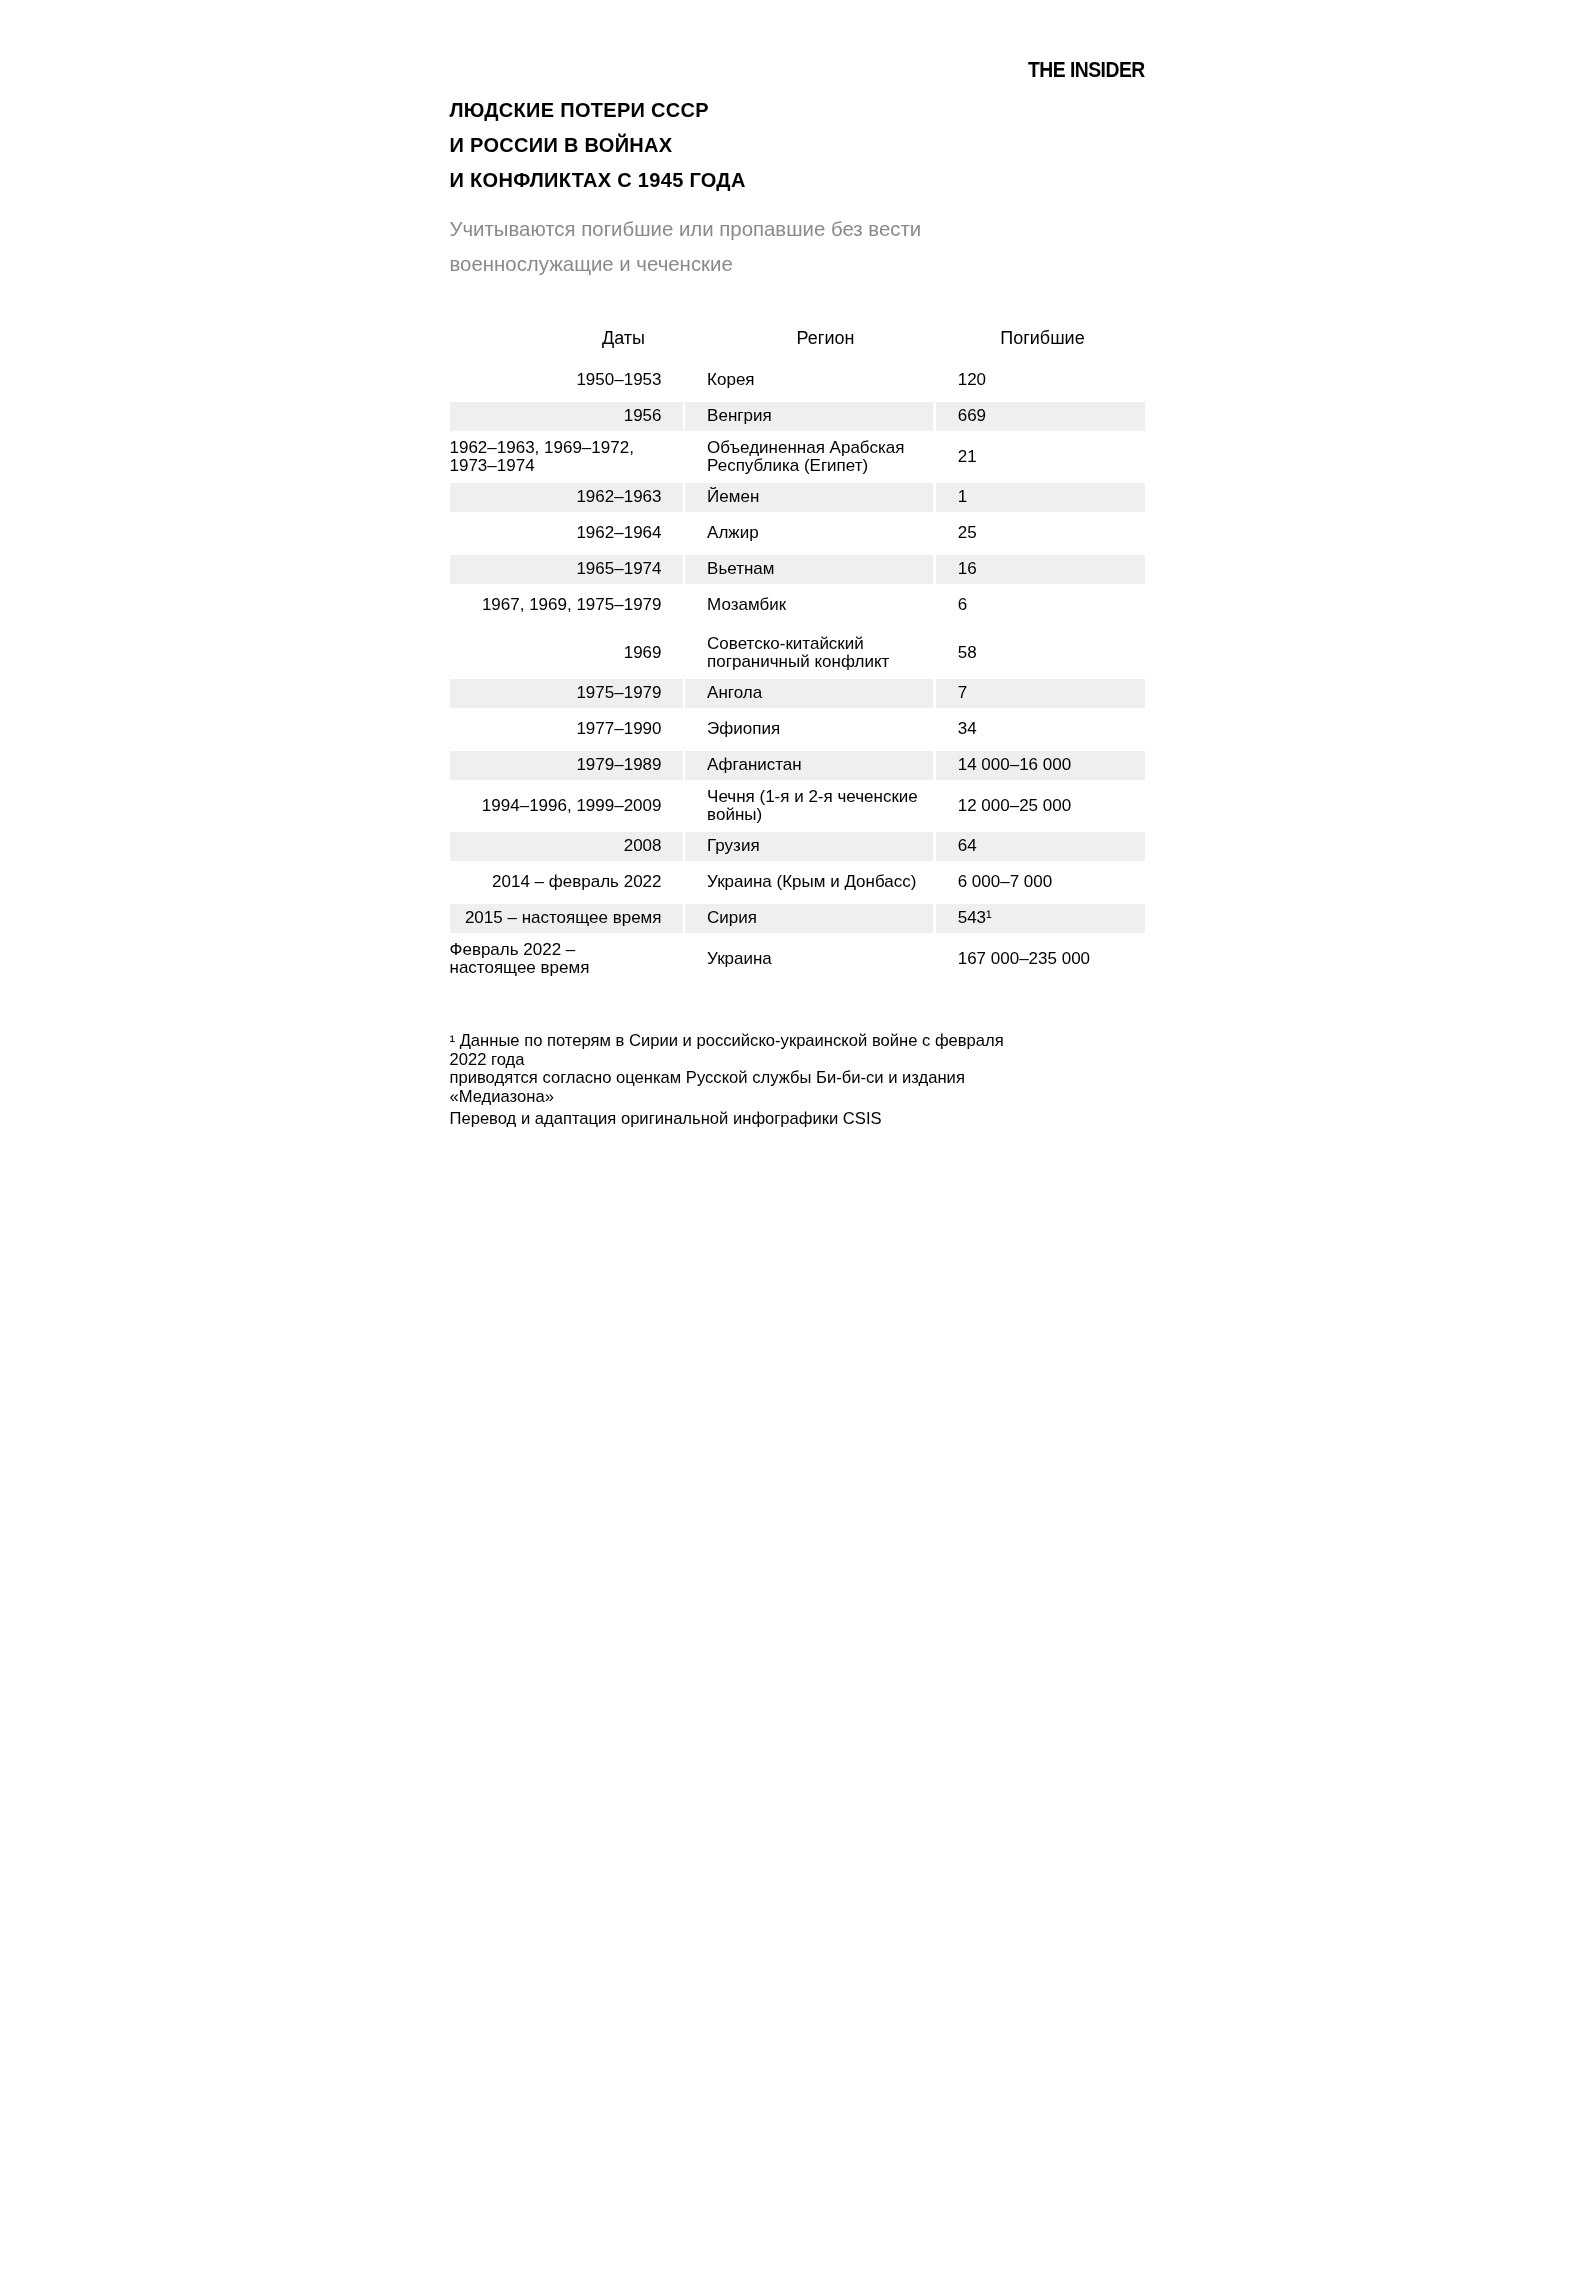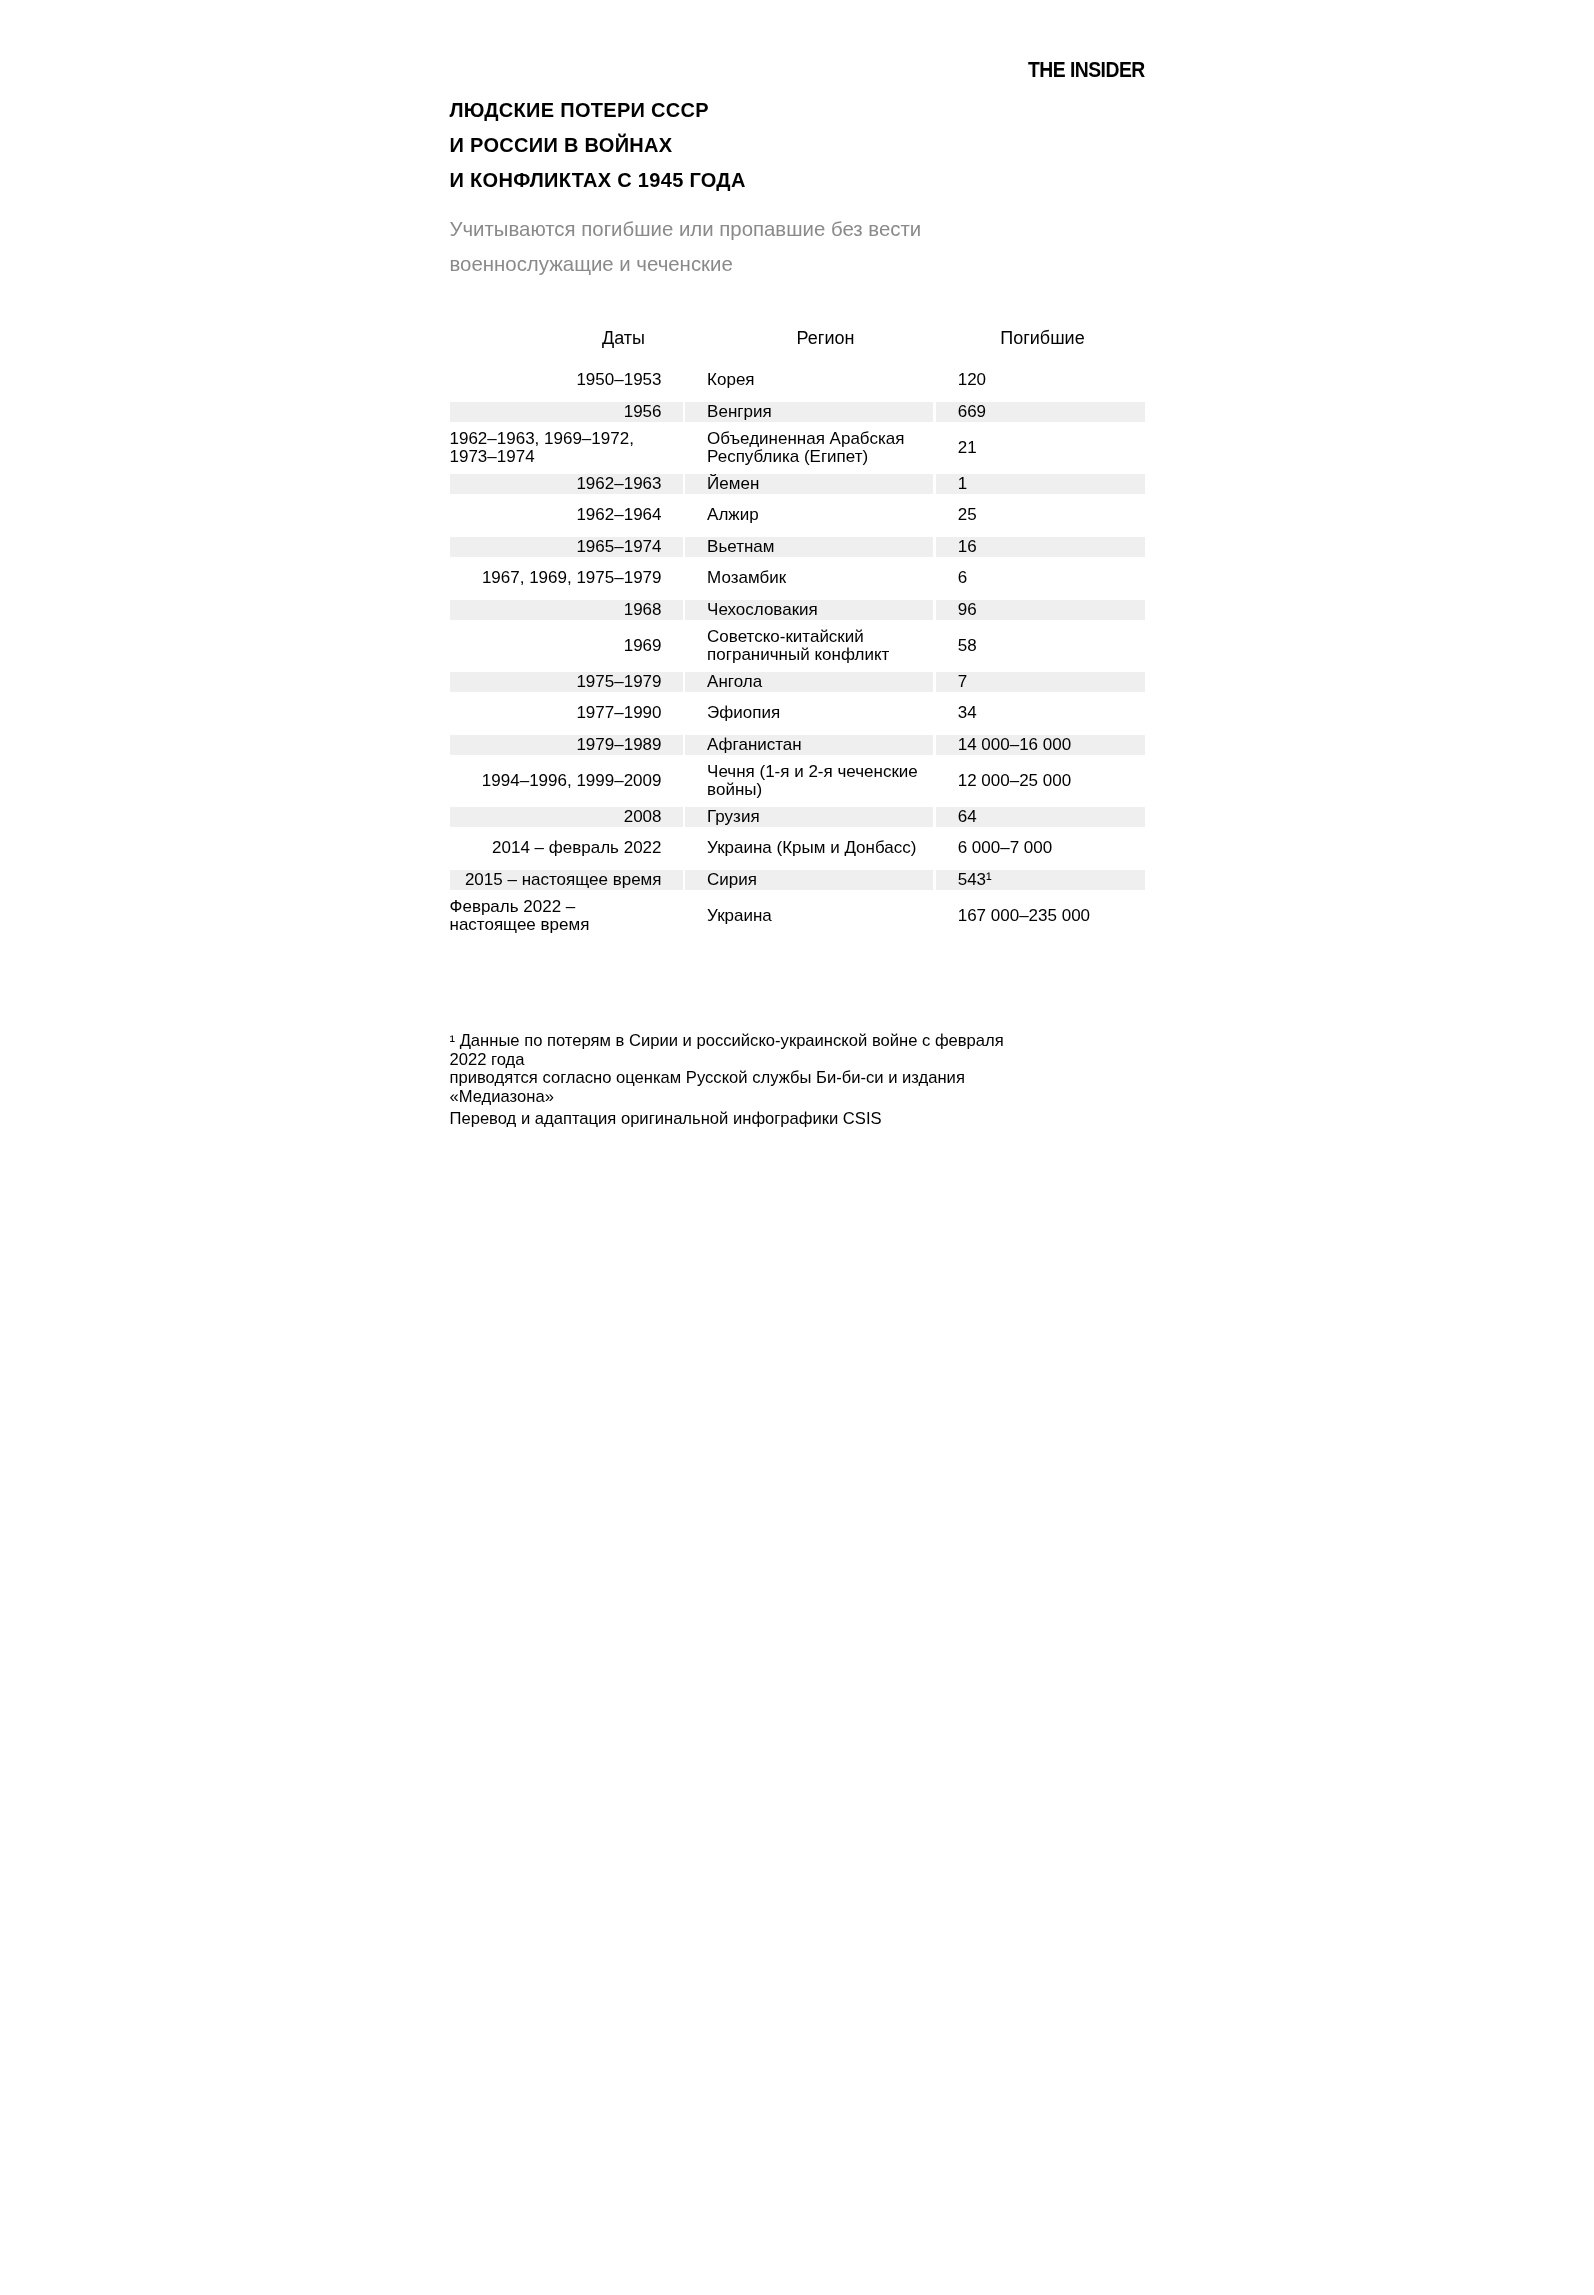--- a/index.html
+++ b/index.html
@@ -67,21 +67,21 @@
   .th-deaths  { left: 593px; }
 
   .trow {
     display: grid;
     grid-template-columns: 233px 248px 209px;
     column-gap: 2.6px;
     height: 43px;
     font-size: 17px;
     line-height: 18.5px;
   }
-  .trow.shaded { height: 20px; }
+  .trow.shaded { height: 29px; }
   .trow.shaded .cell { background: var(--shade, #efefef); }
   .trow.tall { height: 52px; }
 
   .cell {
     display: flex;
     align-items: center;
   }
   .cell.dates {
     justify-content: flex-end;
     padding-right: 21px;
@@ -192,31 +192,20 @@
         </div>
         <div class="trow">
           <div class="cell dates">
             <span>1967, 1969, 1975–1979</span>
           </div>
           <div class="cell region">
             <span>Мозамбик</span>
           </div>
           <div class="cell deaths">
             <span>6</span>
-          </div>
-        </div>
-        <div class="trow shaded">
-          <div class="cell dates">
-            <span>1968</span>
-          </div>
-          <div class="cell region">
-            <span>Чехословакия</span>
-          </div>
-          <div class="cell deaths">
-            <span>96</span>
           </div>
         </div>
         <div class="trow tall">
           <div class="cell dates">
             <span>1969</span>
           </div>
           <div class="cell region">
             <span>Советско-китайский пограничный конфликт</span>
           </div>
           <div class="cell deaths">

